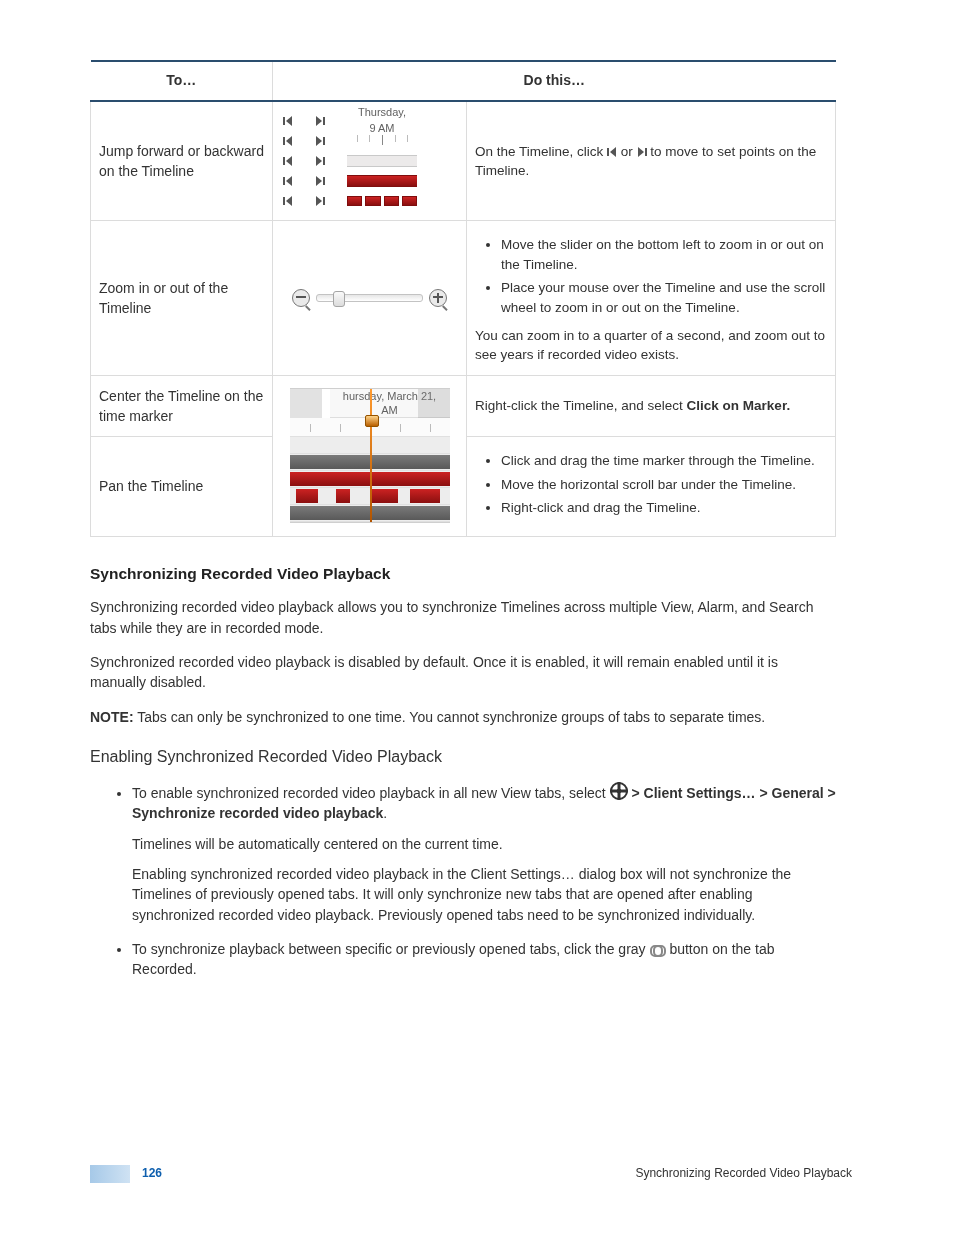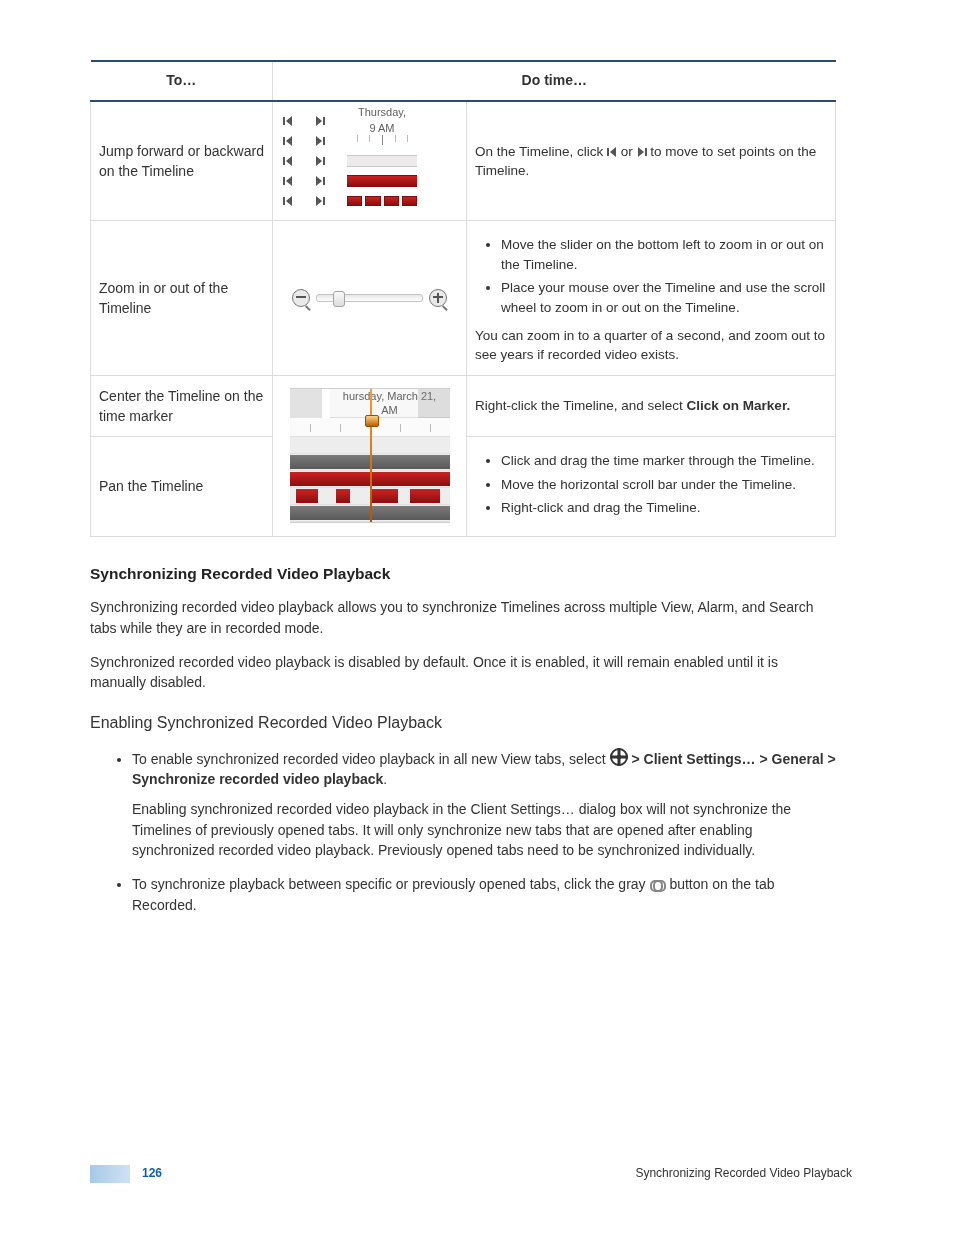--- a/index.html
+++ b/index.html
@@ -236,21 +236,21 @@
 </style>
 </head>
 <body>
 
 <div class="page">
 
   <table class="instr">
     <thead>
       <tr>
         <th>To…</th>
-        <th colspan="2">Do time…</th>
+        <th colspan="2">Do this…</th>
       </tr>
     </thead>
     <tbody>
 
       <tr>
         <td class="to">Jump forward or backward on the Timeline</td>
         <td class="img">
           <div class="jump-graphic">
             <div class="jump-row">
               <span class="jump-btn prev"></span>
@@ -376,33 +376,37 @@
           </ul>
         </td>
       </tr>
     </tbody>
   </table>
 
   <h3 class="section">Synchronizing Recorded Video Playback</h3>
 
   <p class="body">Synchronizing recorded video playback allows you to synchronize Timelines across multiple View, Alarm, and Search tabs while they are in recorded mode.</p>
   <p class="body">Synchronized recorded video playback is disabled by default. Once it is enabled, it will remain enabled until it is manually disabled.</p>
+  <p class="body">
+    <b>NOTE:</b><span> Tabs can only be synchronized to one time. You cannot synchronize groups of tabs to separate times.</span>
+  </p>
 
   <h4 class="sub">Enabling Synchronized Recorded Video Playback</h4>
 
   <ul class="body">
     <li>
       <span>To enable synchronized recorded video playback in all new View tabs, select </span>
       <span class="gear-icon"></span>
       <b> &gt; </b>
       <b>Client Settings…</b>
       <b> &gt; </b>
       <b>General</b>
       <b> &gt; </b>
       <b>Synchronize recorded video playback</b><span>.</span>
+      <p>Timelines will be automatically centered on the current time.</p>
       <p>Enabling synchronized recorded video playback in the Client Settings… dialog box will not synchronize the Timelines of previously opened tabs. It will only synchronize new tabs that are opened after enabling synchronized recorded video playback. Previously opened tabs need to be synchronized individually.</p>
     </li>
     <li>
       <span>To synchronize playback between specific or previously opened tabs, click the gray </span>
       <span class="link-icon"></span>
       <span> button on the tab Recorded.</span>
     </li>
   </ul>
 </div>
 

